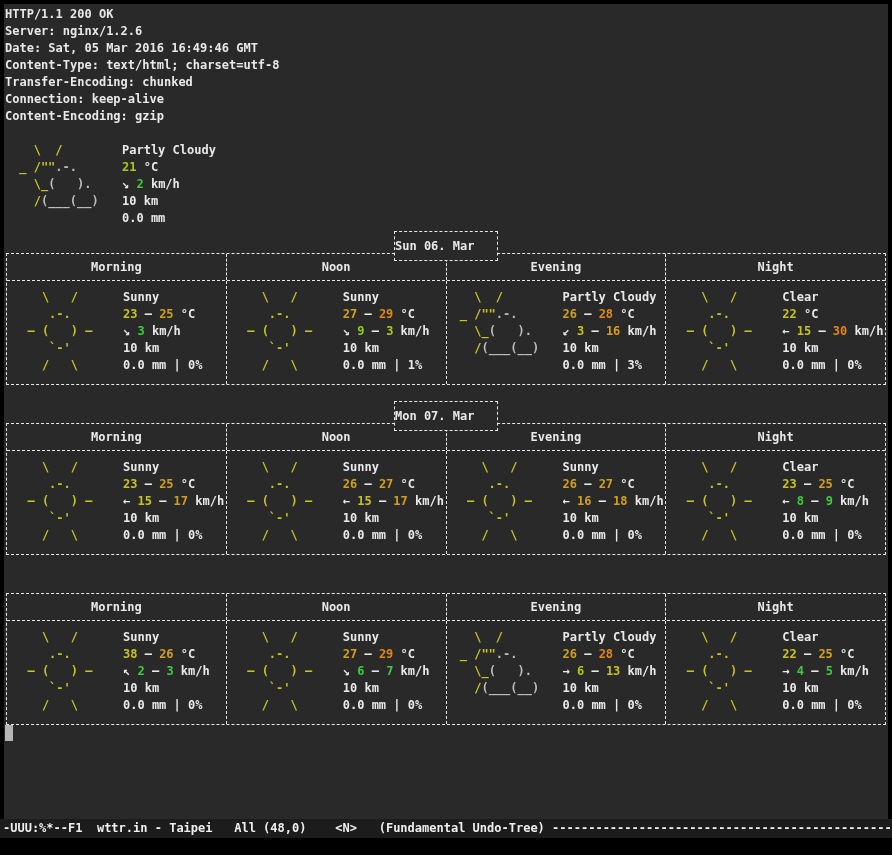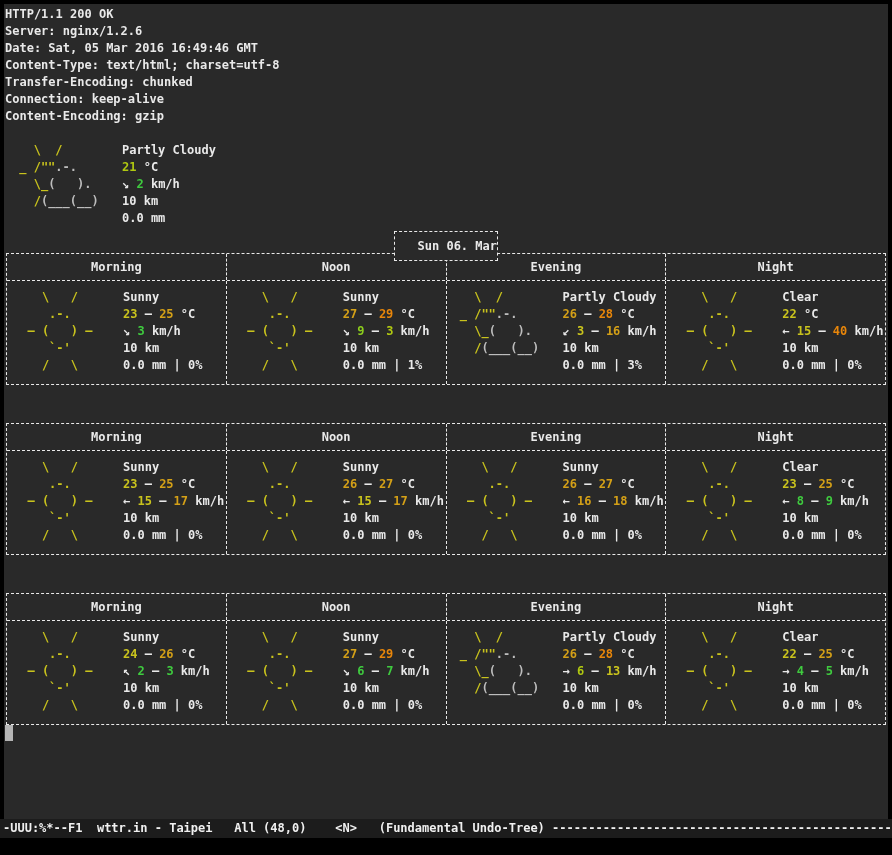--- a/index.html
+++ b/index.html
@@ -22,21 +22,21 @@
   .day-head{display:flex;height:26px;border-bottom:1px dashed #e9e9e9;}
   .day-head .col{flex:1;display:flex;align-items:center;justify-content:center;}
   .day-head .col + .col{border-left:1px dashed #e9e9e9;}
   .day-body{display:flex;height:103px;}
   .cell{flex:1;display:flex;padding-top:8px;box-sizing:border-box;}
   .cell + .cell{border-left:1px dashed #e9e9e9;}
   .cell .art{width:104px;margin-left:6px;}
   .cell .info{margin-left:6px;flex:1;overflow:hidden;}
   .date-box{position:absolute;top:-22px;left:50%;transform:translateX(-50%);
             width:102px;height:28px;background:#292929;border:1px dashed #e9e9e9;
-            display:flex;align-items:center;justify-content:flex-end;z-index:2;}
+            display:flex;align-items:center;justify-content:flex-start;z-index:2;}
   
   .follow{margin:27px 0 0 1px;height:17px;white-space:pre;}
   .handle{background:#8ca9bd;color:#243f63;}
   .cursor-line{height:16px;margin-left:1px;}
   .cursor{display:inline-block;width:8px;height:16px;background:#b5b5b5;}
   .modeline{position:absolute;left:0;top:819px;width:892px;height:19px;line-height:19px;
             background:#1c1c1c;color:#f0f0f0;white-space:pre;overflow:hidden;padding-left:3px;
             box-sizing:border-box;}
 </style>
 </head>
@@ -134,21 +134,104 @@
             <div class="cell">
               <pre class="art"><span style="color: rgb(201, 195, 29);">    \   /</span>
 <span style="color: rgb(201, 195, 29);">     .-.</span>
 <span style="color: rgb(201, 195, 29);">  – (   ) –</span>
 <span style="color: rgb(201, 195, 29);">     `-'</span>
 <span style="color: rgb(201, 195, 29);">    /   \</span>
 </pre>
               <div class="info">
                 <div class="tline"><span style="color: rgb(233, 233, 233);">Clear</span></div>
                 <div class="tline"><span style="color: rgb(201, 195, 29);">22</span><span style="color: rgb(233, 233, 233);"> °C</span></div>
-                <div class="tline"><span style="color: rgb(233, 233, 233);">← </span><span style="color: rgb(201, 195, 29);">15</span><span style="color: rgb(233, 233, 233);"> – </span><span style="color: rgb(232, 134, 10);">40</span><span style="color: rgb(233, 233, 233);"> km/h</span></div>
+                <div class="tline"><span style="color: rgb(233, 233, 233);">← </span><span style="color: rgb(201, 195, 29);">15</span><span style="color: rgb(233, 233, 233);"> – </span><span style="color: rgb(232, 134, 10);">30</span><span style="color: rgb(233, 233, 233);"> km/h</span></div>
+                <div class="tline"><span style="color: rgb(233, 233, 233);">10 km</span></div>
+                <div class="tline"><span style="color: rgb(233, 233, 233);">0.0 mm | 0%</span></div>
+              </div>
+            </div>
+          </div>
+        </div>
+      </div>
+      <div class="day dayN">
+        <div class="day-table">
+          <div class="date-box">
+            <span>Mon 07. Mar</span>
+          </div>
+          <div class="day-head">
+            <div class="col">
+              <span>Morning</span>
+            </div>
+            <div class="col">
+              <span>Noon</span>
+            </div>
+            <div class="col">
+              <span>Evening</span>
+            </div>
+            <div class="col">
+              <span>Night</span>
+            </div>
+          </div>
+          <div class="day-body">
+            <div class="cell">
+              <pre class="art"><span style="color: rgb(201, 195, 29);">    \   /</span>
+<span style="color: rgb(201, 195, 29);">     .-.</span>
+<span style="color: rgb(201, 195, 29);">  – (   ) –</span>
+<span style="color: rgb(201, 195, 29);">     `-'</span>
+<span style="color: rgb(201, 195, 29);">    /   \</span>
+</pre>
+              <div class="info">
+                <div class="tline"><span style="color: rgb(233, 233, 233);">Sunny</span></div>
+                <div class="tline"><span style="color: rgb(201, 195, 29);">23</span><span style="color: rgb(233, 233, 233);"> – </span><span style="color: rgb(212, 160, 23);">25</span><span style="color: rgb(233, 233, 233);"> °C</span></div>
+                <div class="tline"><span style="color: rgb(233, 233, 233);">← </span><span style="color: rgb(201, 195, 29);">15</span><span style="color: rgb(233, 233, 233);"> – </span><span style="color: rgb(212, 160, 23);">17</span><span style="color: rgb(233, 233, 233);"> km/h</span></div>
+                <div class="tline"><span style="color: rgb(233, 233, 233);">10 km</span></div>
+                <div class="tline"><span style="color: rgb(233, 233, 233);">0.0 mm | 0%</span></div>
+              </div>
+            </div>
+            <div class="cell">
+              <pre class="art"><span style="color: rgb(201, 195, 29);">    \   /</span>
+<span style="color: rgb(201, 195, 29);">     .-.</span>
+<span style="color: rgb(201, 195, 29);">  – (   ) –</span>
+<span style="color: rgb(201, 195, 29);">     `-'</span>
+<span style="color: rgb(201, 195, 29);">    /   \</span>
+</pre>
+              <div class="info">
+                <div class="tline"><span style="color: rgb(233, 233, 233);">Sunny</span></div>
+                <div class="tline"><span style="color: rgb(212, 160, 23);">26</span><span style="color: rgb(233, 233, 233);"> – </span><span style="color: rgb(212, 160, 23);">27</span><span style="color: rgb(233, 233, 233);"> °C</span></div>
+                <div class="tline"><span style="color: rgb(233, 233, 233);">← </span><span style="color: rgb(201, 195, 29);">15</span><span style="color: rgb(233, 233, 233);"> – </span><span style="color: rgb(212, 160, 23);">17</span><span style="color: rgb(233, 233, 233);"> km/h</span></div>
+                <div class="tline"><span style="color: rgb(233, 233, 233);">10 km</span></div>
+                <div class="tline"><span style="color: rgb(233, 233, 233);">0.0 mm | 0%</span></div>
+              </div>
+            </div>
+            <div class="cell">
+              <pre class="art"><span style="color: rgb(201, 195, 29);">    \   /</span>
+<span style="color: rgb(201, 195, 29);">     .-.</span>
+<span style="color: rgb(201, 195, 29);">  – (   ) –</span>
+<span style="color: rgb(201, 195, 29);">     `-'</span>
+<span style="color: rgb(201, 195, 29);">    /   \</span>
+</pre>
+              <div class="info">
+                <div class="tline"><span style="color: rgb(233, 233, 233);">Sunny</span></div>
+                <div class="tline"><span style="color: rgb(212, 160, 23);">26</span><span style="color: rgb(233, 233, 233);"> – </span><span style="color: rgb(212, 160, 23);">27</span><span style="color: rgb(233, 233, 233);"> °C</span></div>
+                <div class="tline"><span style="color: rgb(233, 233, 233);">← </span><span style="color: rgb(212, 160, 23);">16</span><span style="color: rgb(233, 233, 233);"> – </span><span style="color: rgb(212, 160, 23);">18</span><span style="color: rgb(233, 233, 233);"> km/h</span></div>
+                <div class="tline"><span style="color: rgb(233, 233, 233);">10 km</span></div>
+                <div class="tline"><span style="color: rgb(233, 233, 233);">0.0 mm | 0%</span></div>
+              </div>
+            </div>
+            <div class="cell">
+              <pre class="art"><span style="color: rgb(201, 195, 29);">    \   /</span>
+<span style="color: rgb(201, 195, 29);">     .-.</span>
+<span style="color: rgb(201, 195, 29);">  – (   ) –</span>
+<span style="color: rgb(201, 195, 29);">     `-'</span>
+<span style="color: rgb(201, 195, 29);">    /   \</span>
+</pre>
+              <div class="info">
+                <div class="tline"><span style="color: rgb(233, 233, 233);">Clear</span></div>
+                <div class="tline"><span style="color: rgb(201, 195, 29);">23</span><span style="color: rgb(233, 233, 233);"> – </span><span style="color: rgb(212, 160, 23);">25</span><span style="color: rgb(233, 233, 233);"> °C</span></div>
+                <div class="tline"><span style="color: rgb(233, 233, 233);">← </span><span style="color: rgb(63, 203, 63);">8</span><span style="color: rgb(233, 233, 233);"> – </span><span style="color: rgb(63, 203, 63);">9</span><span style="color: rgb(233, 233, 233);"> km/h</span></div>
                 <div class="tline"><span style="color: rgb(233, 233, 233);">10 km</span></div>
                 <div class="tline"><span style="color: rgb(233, 233, 233);">0.0 mm | 0%</span></div>
               </div>
             </div>
           </div>
         </div>
       </div>
       <div class="day dayN">
         <div class="day-table">
           <div class="day-head">
@@ -168,101 +251,21 @@
           <div class="day-body">
             <div class="cell">
               <pre class="art"><span style="color: rgb(201, 195, 29);">    \   /</span>
 <span style="color: rgb(201, 195, 29);">     .-.</span>
 <span style="color: rgb(201, 195, 29);">  – (   ) –</span>
 <span style="color: rgb(201, 195, 29);">     `-'</span>
 <span style="color: rgb(201, 195, 29);">    /   \</span>
 </pre>
               <div class="info">
                 <div class="tline"><span style="color: rgb(233, 233, 233);">Sunny</span></div>
-                <div class="tline"><span style="color: rgb(201, 195, 29);">23</span><span style="color: rgb(233, 233, 233);"> – </span><span style="color: rgb(212, 160, 23);">25</span><span style="color: rgb(233, 233, 233);"> °C</span></div>
-                <div class="tline"><span style="color: rgb(233, 233, 233);">← </span><span style="color: rgb(201, 195, 29);">15</span><span style="color: rgb(233, 233, 233);"> – </span><span style="color: rgb(212, 160, 23);">17</span><span style="color: rgb(233, 233, 233);"> km/h</span></div>
-                <div class="tline"><span style="color: rgb(233, 233, 233);">10 km</span></div>
-                <div class="tline"><span style="color: rgb(233, 233, 233);">0.0 mm | 0%</span></div>
-              </div>
-            </div>
-            <div class="cell">
-              <pre class="art"><span style="color: rgb(201, 195, 29);">    \   /</span>
-<span style="color: rgb(201, 195, 29);">     .-.</span>
-<span style="color: rgb(201, 195, 29);">  – (   ) –</span>
-<span style="color: rgb(201, 195, 29);">     `-'</span>
-<span style="color: rgb(201, 195, 29);">    /   \</span>
-</pre>
-              <div class="info">
-                <div class="tline"><span style="color: rgb(233, 233, 233);">Sunny</span></div>
-                <div class="tline"><span style="color: rgb(212, 160, 23);">26</span><span style="color: rgb(233, 233, 233);"> – </span><span style="color: rgb(212, 160, 23);">27</span><span style="color: rgb(233, 233, 233);"> °C</span></div>
-                <div class="tline"><span style="color: rgb(233, 233, 233);">← </span><span style="color: rgb(201, 195, 29);">15</span><span style="color: rgb(233, 233, 233);"> – </span><span style="color: rgb(212, 160, 23);">17</span><span style="color: rgb(233, 233, 233);"> km/h</span></div>
-                <div class="tline"><span style="color: rgb(233, 233, 233);">10 km</span></div>
-                <div class="tline"><span style="color: rgb(233, 233, 233);">0.0 mm | 0%</span></div>
-              </div>
-            </div>
-            <div class="cell">
-              <pre class="art"><span style="color: rgb(201, 195, 29);">    \   /</span>
-<span style="color: rgb(201, 195, 29);">     .-.</span>
-<span style="color: rgb(201, 195, 29);">  – (   ) –</span>
-<span style="color: rgb(201, 195, 29);">     `-'</span>
-<span style="color: rgb(201, 195, 29);">    /   \</span>
-</pre>
-              <div class="info">
-                <div class="tline"><span style="color: rgb(233, 233, 233);">Sunny</span></div>
-                <div class="tline"><span style="color: rgb(212, 160, 23);">26</span><span style="color: rgb(233, 233, 233);"> – </span><span style="color: rgb(212, 160, 23);">27</span><span style="color: rgb(233, 233, 233);"> °C</span></div>
-                <div class="tline"><span style="color: rgb(233, 233, 233);">← </span><span style="color: rgb(212, 160, 23);">16</span><span style="color: rgb(233, 233, 233);"> – </span><span style="color: rgb(212, 160, 23);">18</span><span style="color: rgb(233, 233, 233);"> km/h</span></div>
-                <div class="tline"><span style="color: rgb(233, 233, 233);">10 km</span></div>
-                <div class="tline"><span style="color: rgb(233, 233, 233);">0.0 mm | 0%</span></div>
-              </div>
-            </div>
-            <div class="cell">
-              <pre class="art"><span style="color: rgb(201, 195, 29);">    \   /</span>
-<span style="color: rgb(201, 195, 29);">     .-.</span>
-<span style="color: rgb(201, 195, 29);">  – (   ) –</span>
-<span style="color: rgb(201, 195, 29);">     `-'</span>
-<span style="color: rgb(201, 195, 29);">    /   \</span>
-</pre>
-              <div class="info">
-                <div class="tline"><span style="color: rgb(233, 233, 233);">Clear</span></div>
-                <div class="tline"><span style="color: rgb(201, 195, 29);">23</span><span style="color: rgb(233, 233, 233);"> – </span><span style="color: rgb(212, 160, 23);">25</span><span style="color: rgb(233, 233, 233);"> °C</span></div>
-                <div class="tline"><span style="color: rgb(233, 233, 233);">← </span><span style="color: rgb(63, 203, 63);">8</span><span style="color: rgb(233, 233, 233);"> – </span><span style="color: rgb(63, 203, 63);">9</span><span style="color: rgb(233, 233, 233);"> km/h</span></div>
-                <div class="tline"><span style="color: rgb(233, 233, 233);">10 km</span></div>
-                <div class="tline"><span style="color: rgb(233, 233, 233);">0.0 mm | 0%</span></div>
-              </div>
-            </div>
-          </div>
-        </div>
-      </div>
-      <div class="day dayN">
-        <div class="day-table">
-          <div class="day-head">
-            <div class="col">
-              <span>Morning</span>
-            </div>
-            <div class="col">
-              <span>Noon</span>
-            </div>
-            <div class="col">
-              <span>Evening</span>
-            </div>
-            <div class="col">
-              <span>Night</span>
-            </div>
-          </div>
-          <div class="day-body">
-            <div class="cell">
-              <pre class="art"><span style="color: rgb(201, 195, 29);">    \   /</span>
-<span style="color: rgb(201, 195, 29);">     .-.</span>
-<span style="color: rgb(201, 195, 29);">  – (   ) –</span>
-<span style="color: rgb(201, 195, 29);">     `-'</span>
-<span style="color: rgb(201, 195, 29);">    /   \</span>
-</pre>
-              <div class="info">
-                <div class="tline"><span style="color: rgb(233, 233, 233);">Sunny</span></div>
-                <div class="tline"><span style="color: rgb(201, 195, 29);">24</span><span style="color: rgb(233, 233, 233);"> – </span><span style="color: rgb(212, 160, 23);">26</span><span style="color: rgb(233, 233, 233);"> °C</span></div>
+                <div class="tline"><span style="color: rgb(201, 195, 29);">38</span><span style="color: rgb(233, 233, 233);"> – </span><span style="color: rgb(212, 160, 23);">26</span><span style="color: rgb(233, 233, 233);"> °C</span></div>
                 <div class="tline"><span style="color: rgb(233, 233, 233);">↖ </span><span style="color: rgb(63, 203, 63);">2</span><span style="color: rgb(233, 233, 233);"> – </span><span style="color: rgb(63, 203, 63);">3</span><span style="color: rgb(233, 233, 233);"> km/h</span></div>
                 <div class="tline"><span style="color: rgb(233, 233, 233);">10 km</span></div>
                 <div class="tline"><span style="color: rgb(233, 233, 233);">0.0 mm | 0%</span></div>
               </div>
             </div>
             <div class="cell">
               <pre class="art"><span style="color: rgb(201, 195, 29);">    \   /</span>
 <span style="color: rgb(201, 195, 29);">     .-.</span>
 <span style="color: rgb(201, 195, 29);">  – (   ) –</span>
 <span style="color: rgb(201, 195, 29);">     `-'</span>

